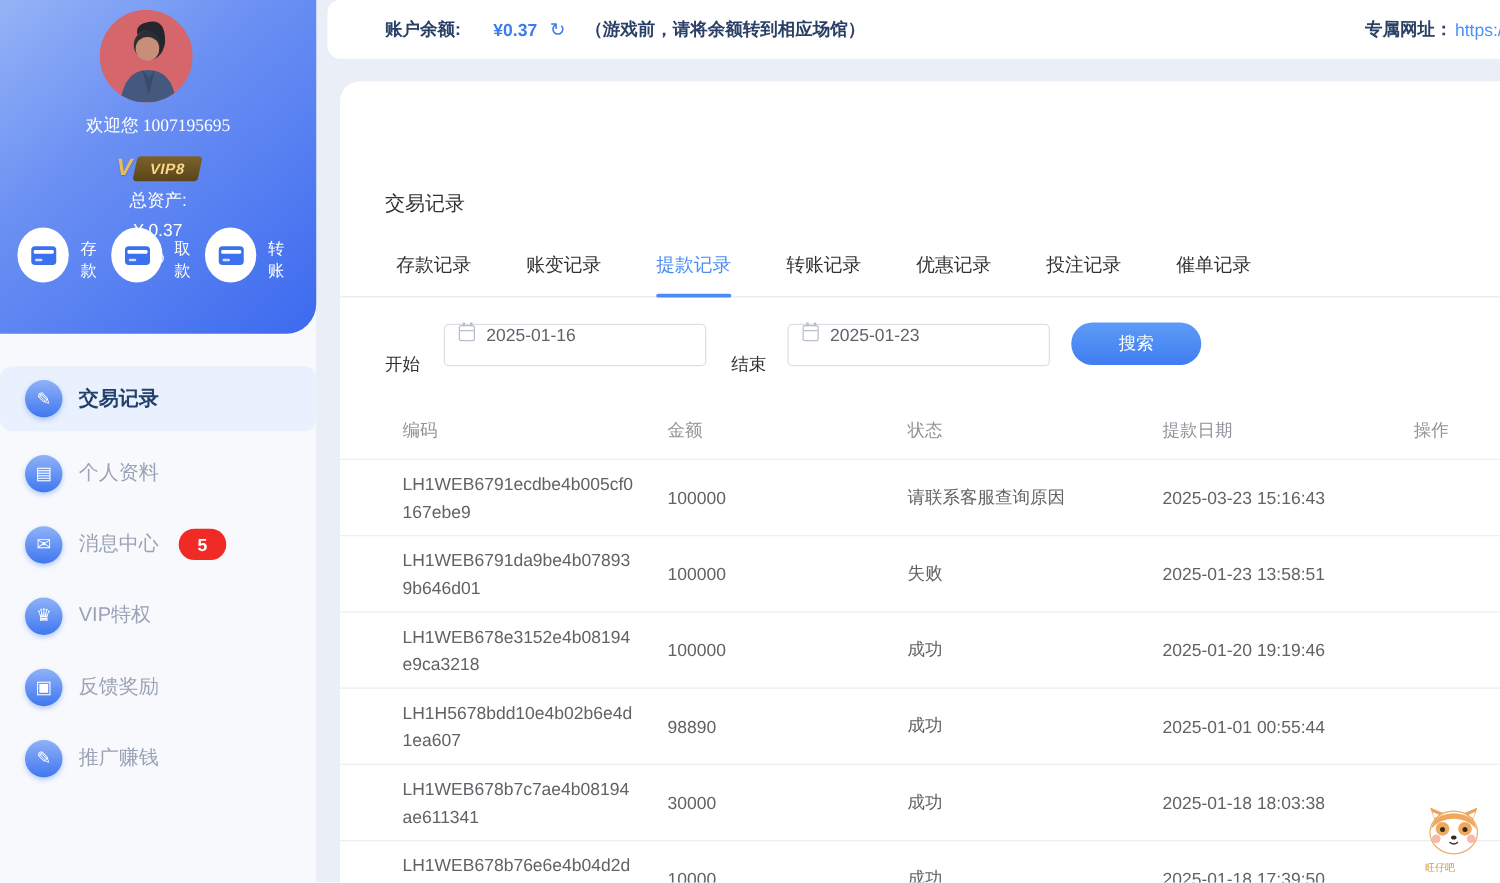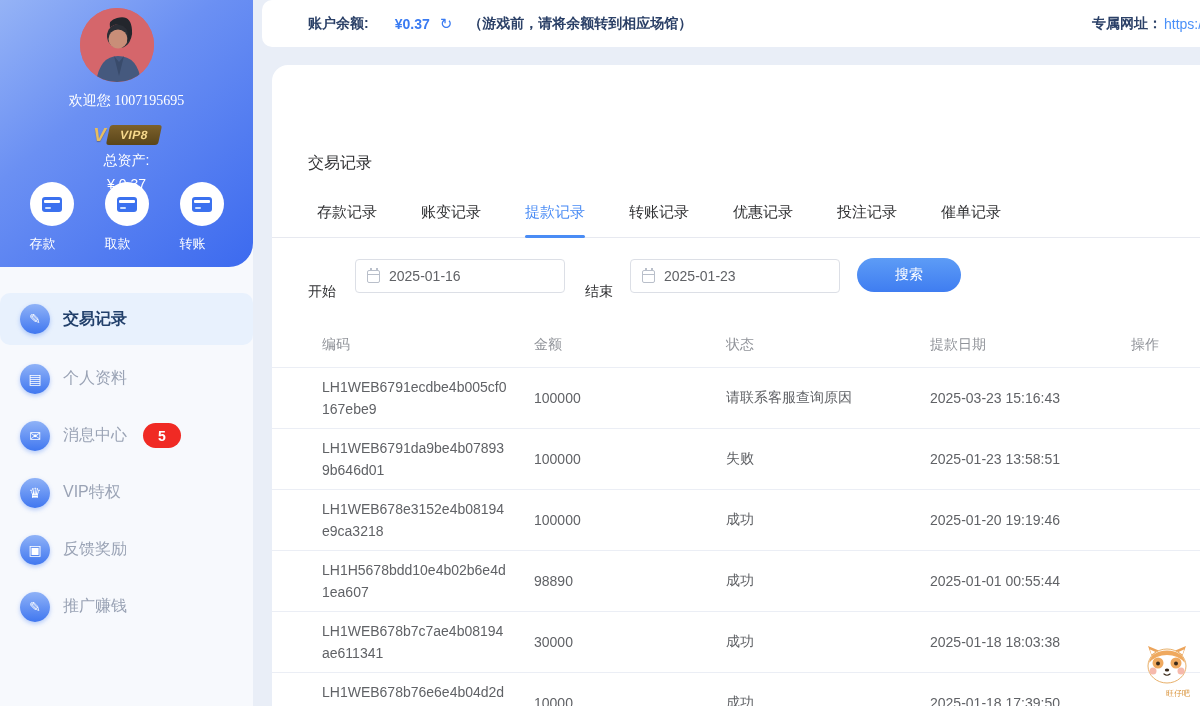--- a/index.html
+++ b/index.html
@@ -26,21 +26,21 @@
   .vip-v { color:#e6bd62; font-weight:bold; font-style:italic; font-size:19px; text-shadow:0 1px 1px rgba(90,60,0,.4); }
   .vip-pill {
     background:linear-gradient(180deg,#7c612c,#5a4519);
     color:#f7d98c; font-size:12px; font-weight:bold;
     padding:3px 12px; transform:skewX(-12deg); border-radius:3px;
     letter-spacing:.5px;
   }
   .assets-row { position:absolute; left:0; top:152px; width:253px; display:flex; justify-content:center; align-items:center; gap:6px; color:#fff; font-size:14px;flex-direction:column; }
   .refresh-w { color:#d9e6ff; font-size:15px; cursor:pointer; }
   .qa-row { position:absolute; left:0; top:182px; width:253px; display:flex; justify-content:space-around; padding:0 14px; }
-  .qa { display:flex; flex-direction:column; align-items:flex-start; gap:9px; cursor:pointer; }
+  .qa { display:flex; flex-direction:row; align-items:flex-end; gap:9px; cursor:pointer; }
   .qa-circle { width:44px; height:44px; background:#fff; border-radius:50%; display:flex; align-items:center; justify-content:center; }
   .qa-glyph { width:20px; height:15px; background:#3b71ef; border-radius:3px; position:relative; }
   .qa-glyph::before { content:""; position:absolute; top:3px; left:2px; right:2px; height:3px; background:#fff; border-radius:1px; }
   .qa-glyph::after { content:""; position:absolute; bottom:3px; left:3px; width:6px; height:2px; background:#cfe0ff; border-radius:1px; }
   .qa-label { color:#fff; font-size:13px; }
   
   .menu { position:absolute; left:0; top:293px; width:253px; }
   .menu-item { height:57px; display:flex; align-items:center; padding-left:20px; cursor:pointer; color:#9aa3b5; font-size:16px; position:relative; }
   .menu-item.active { background:#e8f1fd; border-radius:10px; height:52px; margin-bottom:5px; color:#22406b; font-weight:bold; }
   .mi-icon {
@@ -64,39 +64,39 @@
   
   .card { position:absolute; left:272px; top:65px; width:948px; height:700px; background:#fff; border-radius:16px; }
   .card-title { position:absolute; left:36px; top:88px; font-size:16px; color:#303133; }
   .tabs { position:absolute; left:0; top:138px; width:100%; padding-left:45px; display:flex; gap:44px; border-bottom:1px solid #e7e9f0; }
   .tab { font-size:15px; color:#303133; padding-bottom:15px; cursor:pointer; position:relative; white-space:nowrap; }
   .tab.active { color:#4a8cf5; }
   .tab.active::after { content:""; position:absolute; left:0; right:0; bottom:-1px; height:3px; background:#4a8cf5; border-radius:2px; }
   .filter { position:absolute; left:0; top:128px; width:100%; height:36px; }
   .f-label { position:absolute; top:25px; font-size:14px; color:#303133; }
   .f-label.start { left:36px; } .f-label.end { left:313px; }
-  .date-box { position:absolute; top:1px; width:210px; height:34px; border:1px solid #dcdfe6; border-radius:4px; background:#fff; display:flex; align-items:center; padding-left:11px; cursor:pointer; }
+  .date-box { position:absolute; top:1px; width:210px; height:34px; border:1px solid #dcdfe6; border-radius:4px; background:#fff; display:flex; align-items:flex-start; padding-left:11px; cursor:pointer; }
   .date-box.start { left:83px; } .date-box.end { left:358px; }
   .cal { width:13px; height:13px; border:1px solid #b9bfca; border-radius:2px; position:relative; flex:none; }
   .cal::before { content:""; position:absolute; top:3px; left:0; right:0; height:1px; background:#b9bfca; }
   .cal::after { content:""; position:absolute; top:-3px; left:2px; width:2px; height:3px; background:#b9bfca; box-shadow:6px 0 0 #b9bfca; }
   .date-text { font-size:14px; color:#606266; margin-left:9px; }
   .search-btn {
     position:absolute; left:585px; top:0; width:104px; height:34px; border:none;
     background:linear-gradient(180deg,#5d9cf6,#3f7df1); border-radius:17px;
     color:#fff; font-size:14px; cursor:pointer; font-family:inherit;
   }
   
   .table { position:absolute; left:0; top:196px; width:100%; }
   .t-head, .t-row { display:grid; grid-template-columns:212px 192px 204px 201px 80px; padding-left:50px; align-items:center; }
   .t-head { height:44px; font-size:14px; color:#909399; }
   .t-row { height:61px; font-size:14px; color:#606266; border-top:1px solid #ebeef5; }
   .cell-id { width:186px; word-break:break-all; line-height:22px; }
   
-  .mascot { position:absolute; left:1140px; top:645px; width:50px; text-align:right; cursor:pointer; }
+  .mascot { position:absolute; left:1140px; top:645px; width:50px; text-align:left; cursor:pointer; }
   .mascot-label { font-size:8px; color:#d9943c; display:block; margin-top:-1px; }
 </style>
 </head>
 <body>
 
 <div class="sidebar">
   <div class="side-hero">
     <div class="avatar">
       <svg width="74" height="74" viewBox="0 0 74 74">
         <rect width="74" height="74" fill="#d5666b"></rect>

